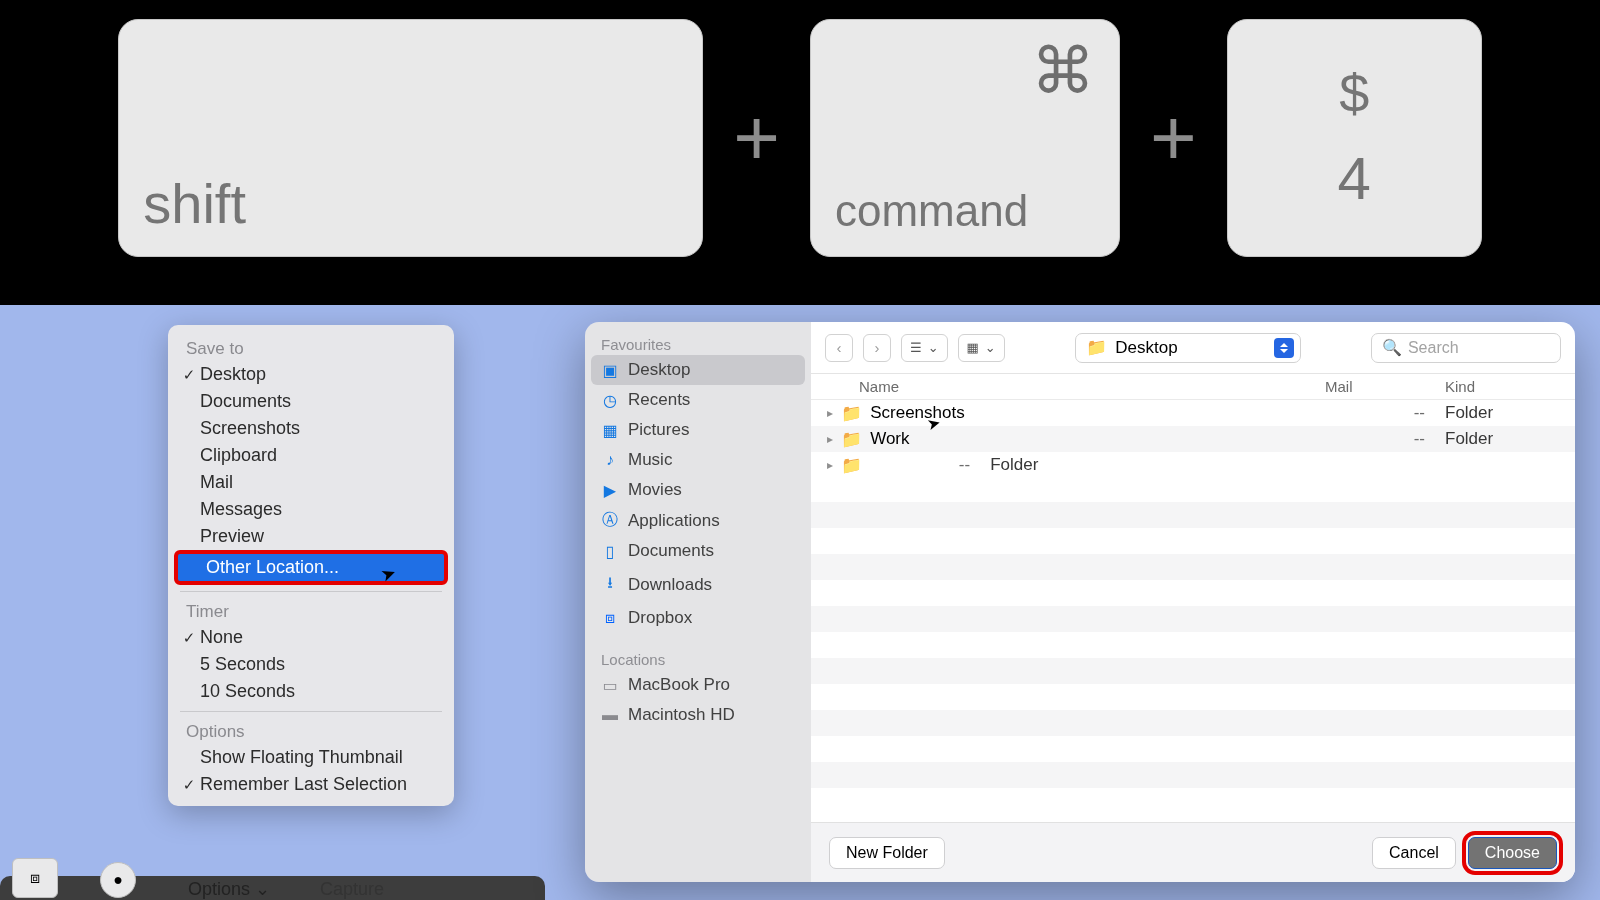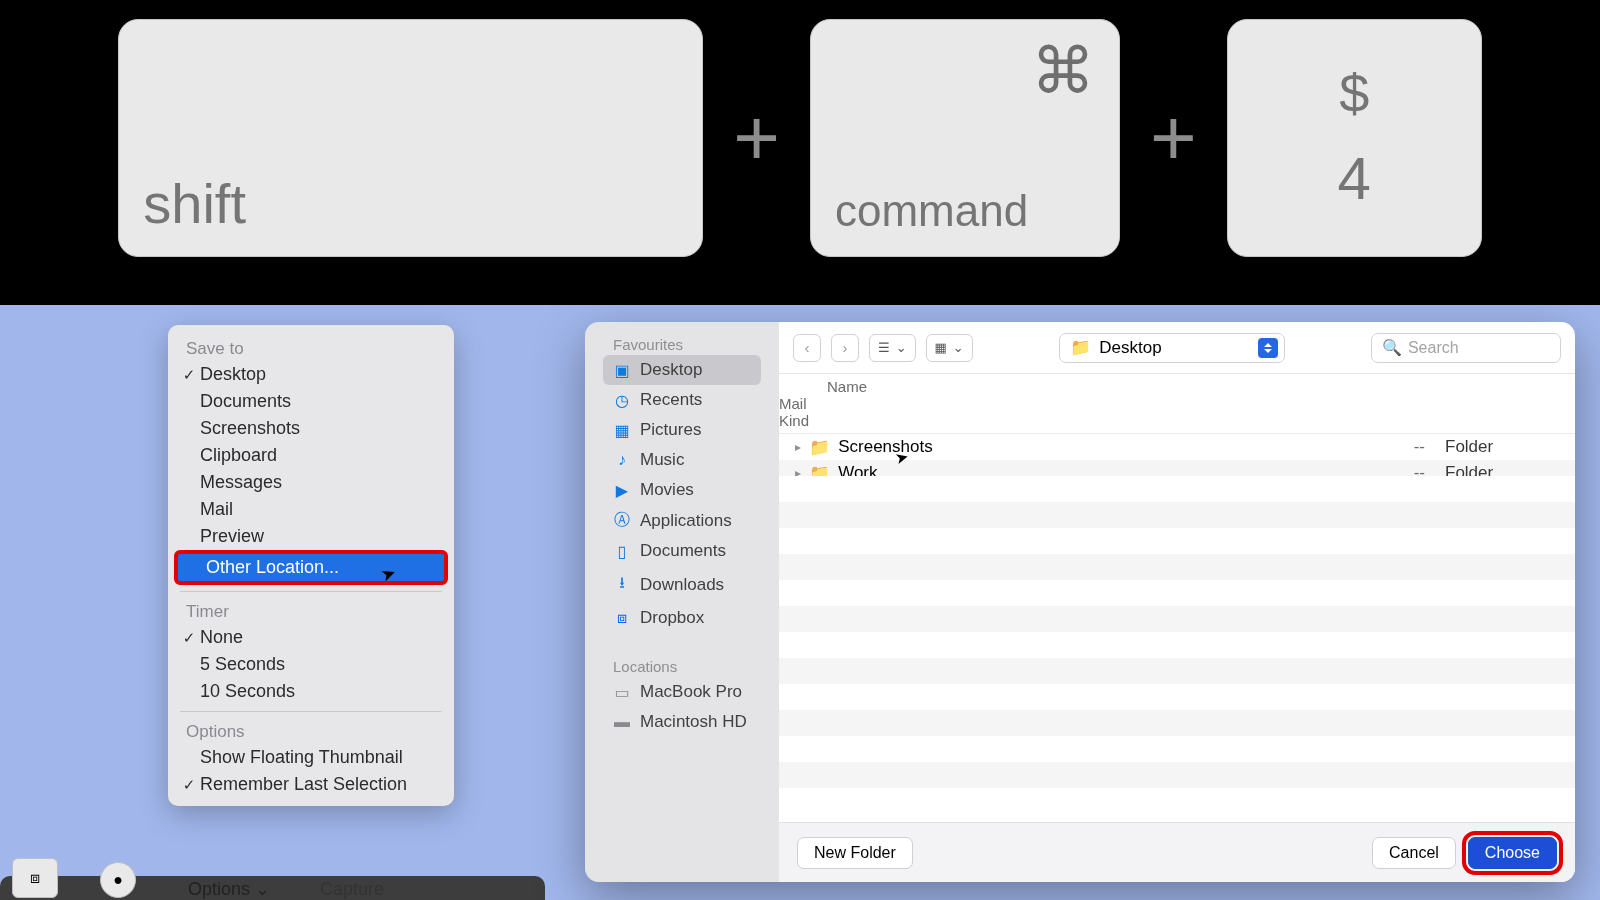--- a/index.html
+++ b/index.html
@@ -164,23 +164,23 @@
     left: 585px;
     top: 17px;
     width: 990px;
     height: 560px;
     border-radius: 14px;
     overflow:hidden;
     box-shadow: 0 15px 50px rgba(0,0,0,.35);
     display:flex;
   }
   .finder-side {
-    width: 194px;
+    width: 226px;
     background:#e4e4e6;
-    padding: 10px 18px;
+    padding: 10px 6px;
     font-size:17px;
     color:#414141;
   }
   .finder-side .lbl { color:#8e8e93; font-size:15px; padding:4px 10px 2px; }
   .finder-side .item {
     display:flex; align-items:center; gap:9px;
     padding:5px 10px;
     border-radius:6px;
   }
   .finder-side .item.sel { background:#c9c9cd; }
@@ -259,21 +259,20 @@
     font-size:16px;
     width:190px;
   }
 
   .columns {
     display:flex;
     font-size:15px;
     color:#6b6b6b;
     border-bottom:1px solid #eaeaea;
     padding: 4px 0;
-    flex-direction: column;
   }
   .columns .c-name { flex:1; padding-left:48px; }
   .columns .c-size { width:120px; }
   .columns .c-kind { width:130px; }
 
   .rows {
     flex:1;
     font-size:17px;
     position:relative;
   }
@@ -324,21 +323,21 @@
   .btn {
     height:32px;
     border:1px solid #cfcfd1;
     background:#fff;
     border-radius:7px;
     padding:0 16px;
     font-size:16px;
     display:flex;align-items:center;
   }
   .btn.primary {
-    background:#1d4ed8;
+    background:#737373;
     color:#fff;
     border:1px solid #1a57bb;
   }
   .btn.primary.ring {
     outline:4px solid #e40000;
     outline-offset:2px;
     border-radius:7px;
   }
   .spacer{flex:1;}
 </style>
@@ -391,25 +390,25 @@
     <div class="row">
       <span class="chk"></span>
         <span class="lbl">Screenshots</span>
     </div>
     <div class="row">
       <span class="chk"></span>
         <span class="lbl">Clipboard</span>
     </div>
     <div class="row">
       <span class="chk"></span>
+        <span class="lbl">Mail</span>
+    </div>
+    <div class="row">
+      <span class="chk"></span>
         <span class="lbl">Messages</span>
-    </div>
-    <div class="row">
-      <span class="chk"></span>
-        <span class="lbl">Mail</span>
     </div>
     <div class="row">
       <span class="chk"></span>
         <span class="lbl">Preview</span>
     </div>
     <div class="row highlight">
       <span class="chk"></span>
         <span class="lbl">Other Location...</span>
       <span class="cursor">➤</span>
     </div>
@@ -474,21 +473,21 @@
       </div>
       <div class="item">
         <span class="ic">⭳</span>
         <span>Downloads</span>
       </div>
       <div class="item">
         <span class="ic db">⧈</span>
         <span>Dropbox</span>
       </div>
 
-      <div class="lbl" style="margin-top:21px">Locations</div>
+      <div class="lbl" style="margin-top:14px">Locations</div>
       <div class="item">
         <span class="ic grey">▭</span>
         <span>MacBook Pro</span>
       </div>
       <div class="item">
         <span class="ic grey">▬</span>
         <span>Macintosh HD</span>
       </div>
     </div>
 

